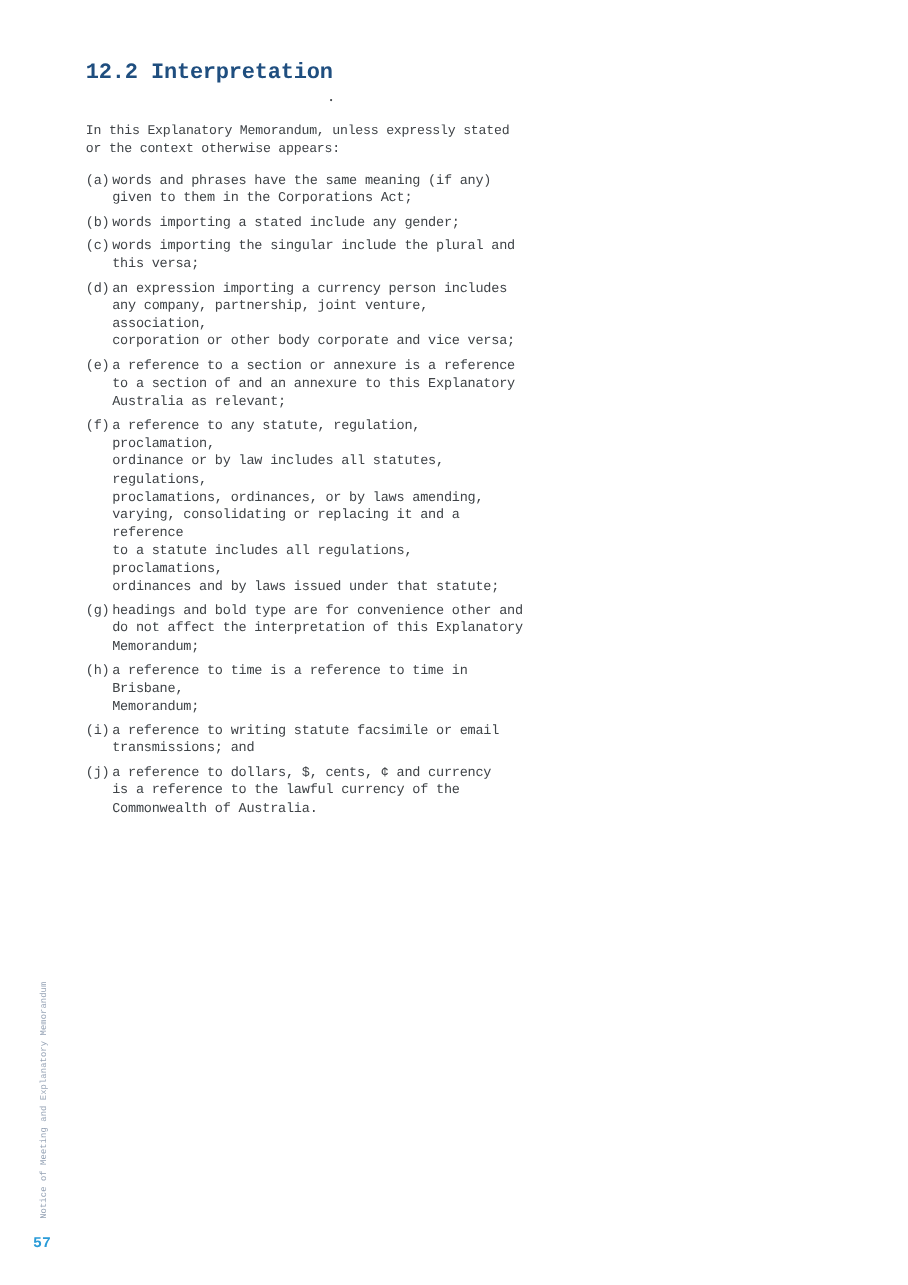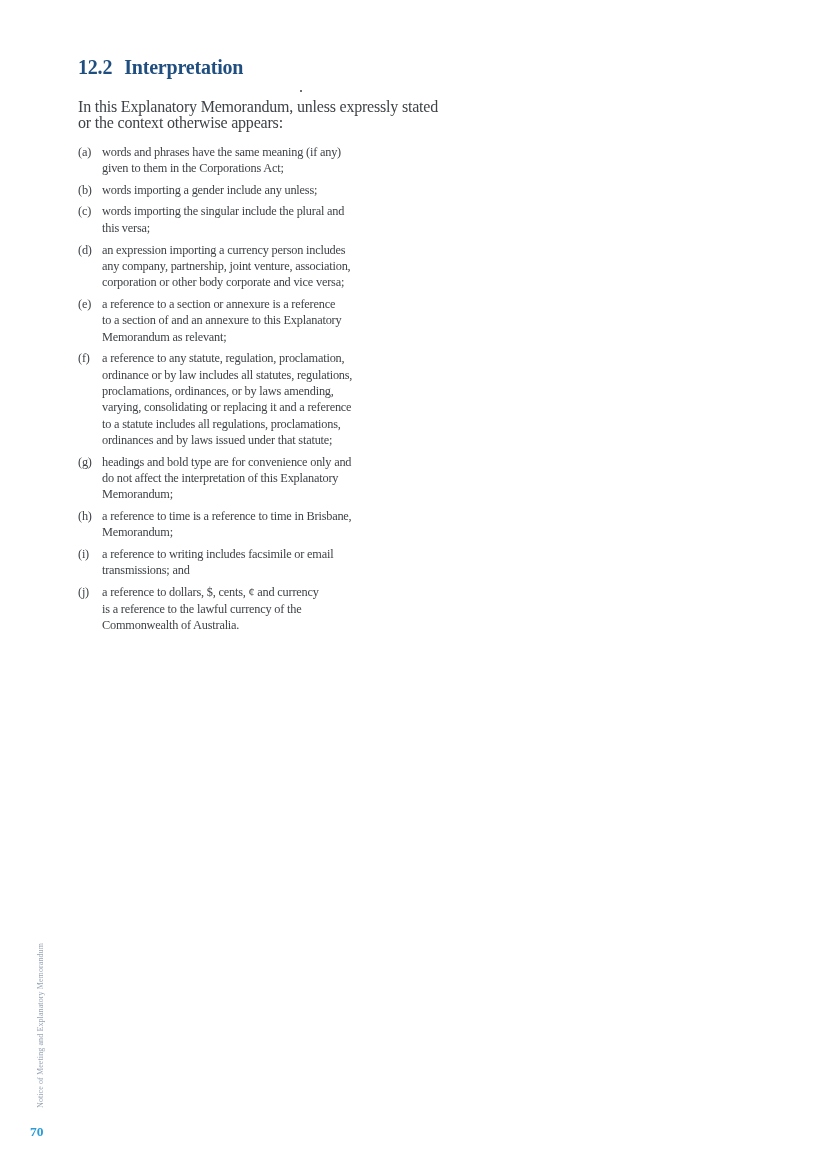--- a/index.html
+++ b/index.html
@@ -3,41 +3,41 @@
 <meta charset="utf-8">
 <style>
   * { margin: 0; padding: 0; box-sizing: border-box; }
   html, body { background: #ffffff; }
   .page {
     position: relative;
     width: 677px;
     height: 1168px;
     background: #ffffff;
     overflow: hidden;
-    font-family: Liberation Serif, serif;
+    font-family: Liberation Mono, monospace;
   }
   .content {
     position: absolute;
     left: 78px;
     top: 55px;
     width: 400px;
   }
   .heading {
     display: flex;
     align-items: baseline;
     font-size: 20px;
     font-weight: 700;
     color: var(--heading, #1f4e7f);
     letter-spacing: -0.2px;
     line-height: 24px;
   }
   .heading .num { margin-right: 12px; }
   .intro {
-    margin-top: 20px;
-    font-size: 16px;
+    margin-top: 32px;
+    font-size: 12px;
     line-height: 16.3px;
     letter-spacing: -0.2px;
     color: var(--body, #3f4347);
     white-space: pre-line;
   }
   .stray-dot {
     position: absolute;
     left: 300px;
     top: 90px;
     width: 2px;
@@ -101,72 +101,72 @@
 or the context otherwise appears:</p>
 
     <ul class="clauses">
       <li>
         <span class="lbl">(a)</span>
         <span class="txt">words and phrases have the same meaning (if any)
 given to them in the Corporations Act;</span>
       </li>
       <li>
         <span class="lbl">(b)</span>
-        <span class="txt">words importing a gender include any unless;</span>
+        <span class="txt">words importing a stated include any gender;</span>
       </li>
       <li>
         <span class="lbl">(c)</span>
         <span class="txt">words importing the singular include the plural and
 this versa;</span>
       </li>
       <li>
         <span class="lbl">(d)</span>
         <span class="txt">an expression importing a currency person includes
 any company, partnership, joint venture, association,
 corporation or other body corporate and vice versa;</span>
       </li>
       <li>
         <span class="lbl">(e)</span>
         <span class="txt">a reference to a section or annexure is a reference
 to a section of and an annexure to this Explanatory
-Memorandum as relevant;</span>
+Australia as relevant;</span>
       </li>
       <li>
         <span class="lbl">(f)</span>
         <span class="txt">a reference to any statute, regulation, proclamation,
 ordinance or by law includes all statutes, regulations,
 proclamations, ordinances, or by laws amending,
 varying, consolidating or replacing it and a reference
 to a statute includes all regulations, proclamations,
 ordinances and by laws issued under that statute;</span>
       </li>
       <li>
         <span class="lbl">(g)</span>
-        <span class="txt">headings and bold type are for convenience only and
+        <span class="txt">headings and bold type are for convenience other and
 do not affect the interpretation of this Explanatory
 Memorandum;</span>
       </li>
       <li>
         <span class="lbl">(h)</span>
         <span class="txt">a reference to time is a reference to time in Brisbane,
 Memorandum;</span>
       </li>
       <li>
         <span class="lbl">(i)</span>
-        <span class="txt">a reference to writing includes facsimile or email
+        <span class="txt">a reference to writing statute facsimile or email
 transmissions; and</span>
       </li>
       <li>
         <span class="lbl">(j)</span>
         <span class="txt">a reference to dollars, $, cents, ¢ and currency
 is a reference to the lawful currency of the
 Commonwealth of Australia.</span>
       </li>
     </ul>
   </div>
 
   <span class="stray-dot"></span>
 
   <div class="sidebar-vertical">Notice of Meeting and Explanatory Memorandum</div>
 
-  <div class="page-number">70</div>
+  <div class="page-number">57</div>
 
 </div>
 
 </body></html>

